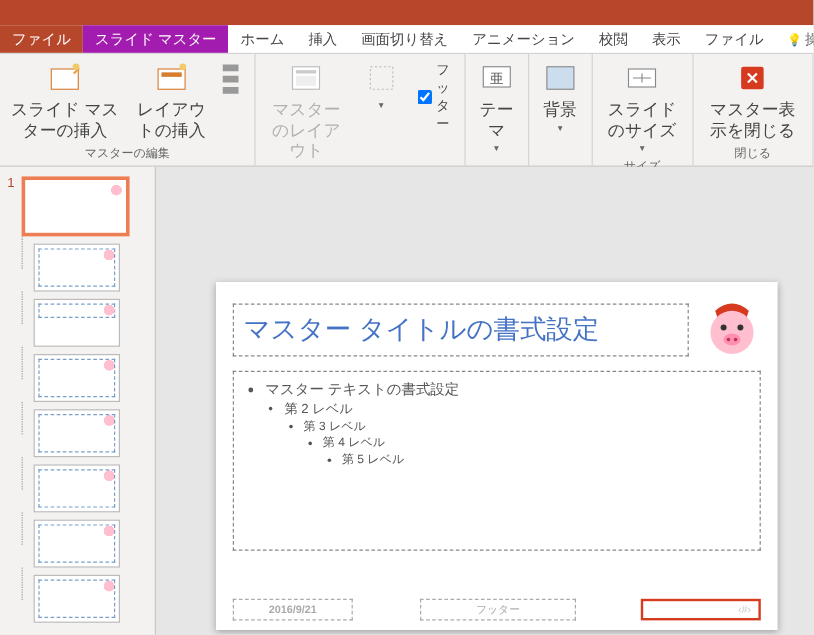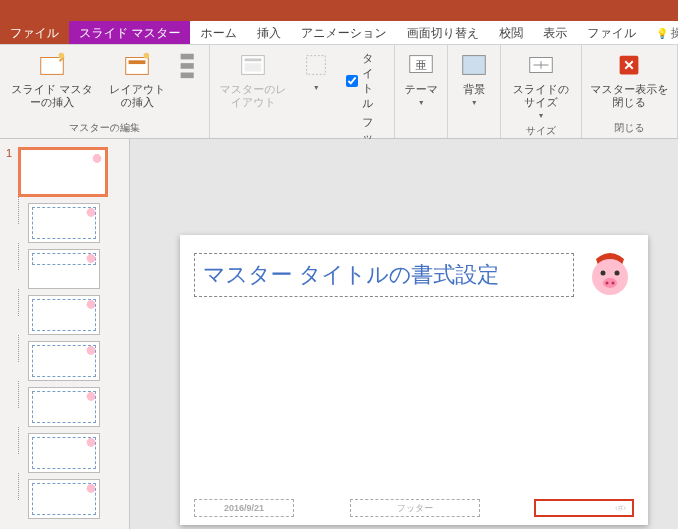--- a/index.html
+++ b/index.html
@@ -13,21 +13,21 @@
 .tab.active { background: #a21caf; color: #fff; }
 .tab.tell { color: #666; }
 .tab.tell::before { content: "💡"; font-size: 10px; margin-right: 2px; }
 
 .ribbon { height: 94px; background: #f3f2f1; display: flex; border-bottom: 1px solid #c6c6c6; }
 .group { border-right: 1px solid #d4d4d4; display: flex; flex-direction: column; padding: 2px 4px 0; }
 .group-body { flex: 1; display: flex; align-items: flex-start; gap: 2px; }
 .group-label { text-align: center; font-size: 10px; color: #666; padding: 2px 0 3px; }
 .rbtn { display: flex; flex-direction: column; align-items: center; justify-content: flex-start; padding: 2px 4px; gap: 2px; cursor: default; min-width: 44px; }
 .rbtn .ico { width: 32px; height: 32px; display: flex; align-items: center; justify-content: center; }
-.rbtn .lbl { font-size: 11px; color: #444; text-align: center; line-height: 1.2; }
+.rbtn .lbl { font-size: 14px; color: #444; text-align: center; line-height: 1.2; }
 .rbtn.disabled .lbl { color: #b0b0b0; }
 .vstack { display: flex; flex-direction: column; gap: 4px; padding: 4px 6px; }
 .chk { display: flex; align-items: center; gap: 4px; font-size: 11px; color: #444; }
 .chk input { width: 12px; height: 12px; }
 .rbtn .drop { font-size: 8px; color: #666; }
 
 .workspace { display: flex; height: calc(529px - 21px - 24px - 94px); }
 .thumbpane { width: 130px; background: #f3f2f1; border-right: 1px solid #c6c6c6; padding: 6px 0; overflow: hidden; }
 .mrow { display: flex; gap: 4px; padding: 2px 6px 4px; }
 .mnum { font-size: 11px; color: #b7472a; width: 8px; }
@@ -59,22 +59,22 @@
 </head>
 <body>
 
 <div class="titlebar"></div>
 
 <div class="tabs">
   <div class="tab file">ファイル</div>
   <div class="tab active">スライド マスター</div>
   <div class="tab">ホーム</div>
   <div class="tab">挿入</div>
+  <div class="tab">画面切り替え</div>
   <div class="tab">アニメーション</div>
-  <div class="tab">画面切り替え</div>
   <div class="tab">校閲</div>
   <div class="tab">表示</div>
   <div class="tab">ファイル</div>
   <div class="tab tell">操作アシス</div>
 
 </div>
 
 <div class="ribbon">
   <div class="group">
     <div class="group-body">
@@ -125,24 +125,20 @@
       </div>
       <div class="rbtn disabled">
         <span class="ico">
             <svg class="ico-svg" viewBox="0 0 32 32">
               <rect x="6" y="6" width="20" height="20" fill="none" stroke="#bbb" stroke-dasharray="2 2"></rect>
             </svg>
           </span>
         <span class="drop">▾</span>
       </div>
       <div class="vstack">
-        <label class="chk">
-            <input type="checkbox" checked="" style="">
-            <span>タイトル</span>
-          </label>
         <label class="chk">
             <input type="checkbox" checked="" style="">
             <span>フッター</span>
           </label>
       </div>
     </div>
     <div class="group-label">マスター レイアウト</div>
   </div>
 
   <div class="group">
@@ -248,20 +244,37 @@
     <div class="lrow">
         <div class="lthumb">
           <span class="pig-tiny"></span>
         </div>
       </div>
   </div>
 
   <div class="editor">
     <div class="slide">
       <div class="ph-title">マスター タイトルの書式設定</div>
+      <div class="ph-body">
+        <ul>
+          <li>マスター テキストの書式設定</li>
+          <ul>
+              <li>第 2 レベル</li>
+            <ul>
+                <li>第 3 レベル</li>
+              <ul>
+                  <li>第 4 レベル</li>
+                <ul>
+                    <li>第 5 レベル</li>
+                  </ul>
+              </ul>
+            </ul>
+          </ul>
+        </ul>
+      </div>
       <div class="ph-date">2016/9/21</div>
       <div class="ph-footer">フッター</div>
       <div class="ph-num">‹#›</div>
       <div class="pig">
         <svg viewBox="0 0 48 48">
           <path d="M10 10 Q24 -2 38 10 L36 16 Q24 10 12 16 Z" fill="#d63a1f"></path>
           <circle cx="24" cy="28" r="18" fill="#ffbfcf"></circle>
           <circle cx="17" cy="24" r="2.5" fill="#333"></circle>
             <circle cx="31" cy="24" r="2.5" fill="#333"></circle>
           <ellipse cx="24" cy="34" rx="7" ry="5" fill="#ff8fae"></ellipse>

